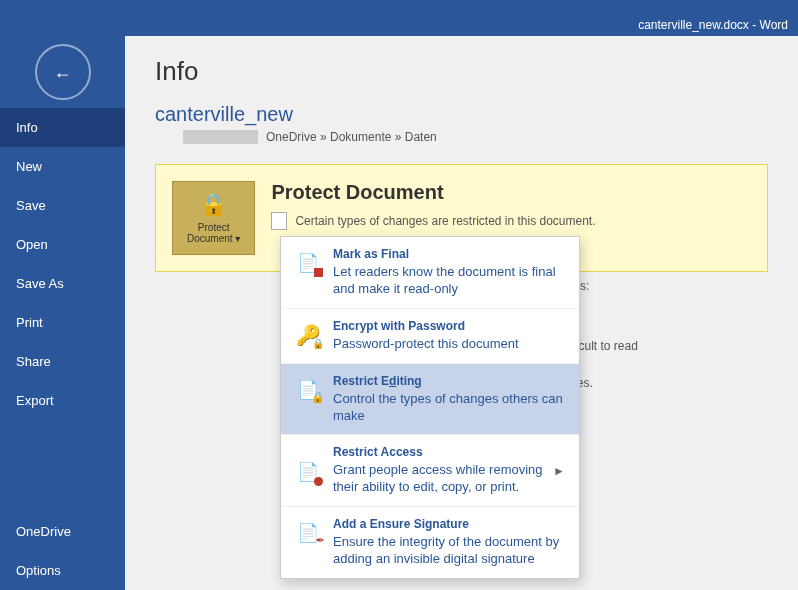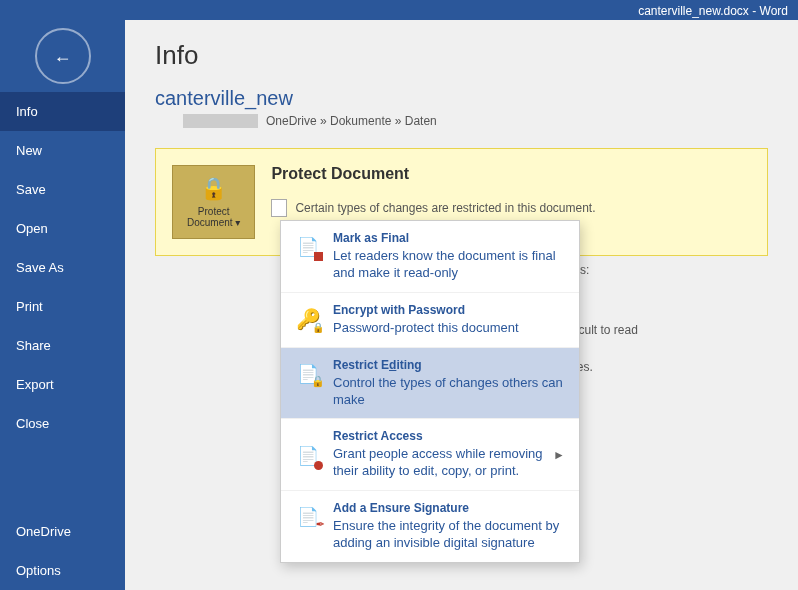--- a/index.html
+++ b/index.html
@@ -5,23 +5,23 @@
     * { margin: 0; padding: 0; box-sizing: border-box; }
     body { font-family: 'Segoe UI', Arial, sans-serif; width: 798px; height: 590px; overflow: hidden; display: flex; flex-direction: column; }
 
     
     .titlebar {
       background: #2b579a;
       color: white;
       font-size: 12px;
       padding: 4px 10px;
       text-align: right;
-      height: 20px;
-      display: flex;
-      align-items: flex-start;
+      height: 36px;
+      display: flex;
+      align-items: flex-end;
       justify-content: flex-end;
     }
 
     
     .main-layout {
       display: flex;
       flex: 1;
       height: calc(590px - 24px);
     }
 
@@ -127,24 +127,24 @@
       align-items: center;
       justify-content: center;
       cursor: pointer;
       min-width: 80px;
       color: white;
       font-size: 11px;
       gap: 4px;
     }
 
     .protect-text h3 {
-      font-size: 16px;
+      font-size: 20px;
       font-weight: 600;
       color: #333;
-      margin-bottom: 16px;
+      margin-bottom: 8px;
     }
 
     .protect-text p {
       font-size: 12px;
       color: #555;
       display: flex;
       align-items: center;
       gap: 4px;
     }
 
@@ -255,23 +255,20 @@
     </div>
     <div class="sidebar-item">
       <span>Print</span>
     </div>
     <div class="sidebar-item">
       <span>Share</span>
     </div>
     <div class="sidebar-item">
       <span>Export</span>
     </div>
-    <div class="sidebar-item">
-      <span>Close</span>
-    </div>
     <div class="sidebar-spacer"></div>
     <div class="sidebar-item">
       <span>OneDrive</span>
     </div>
     <div class="sidebar-item">
       <span>Options</span>
     </div>
   </div>
 
   <div class="content-area">

